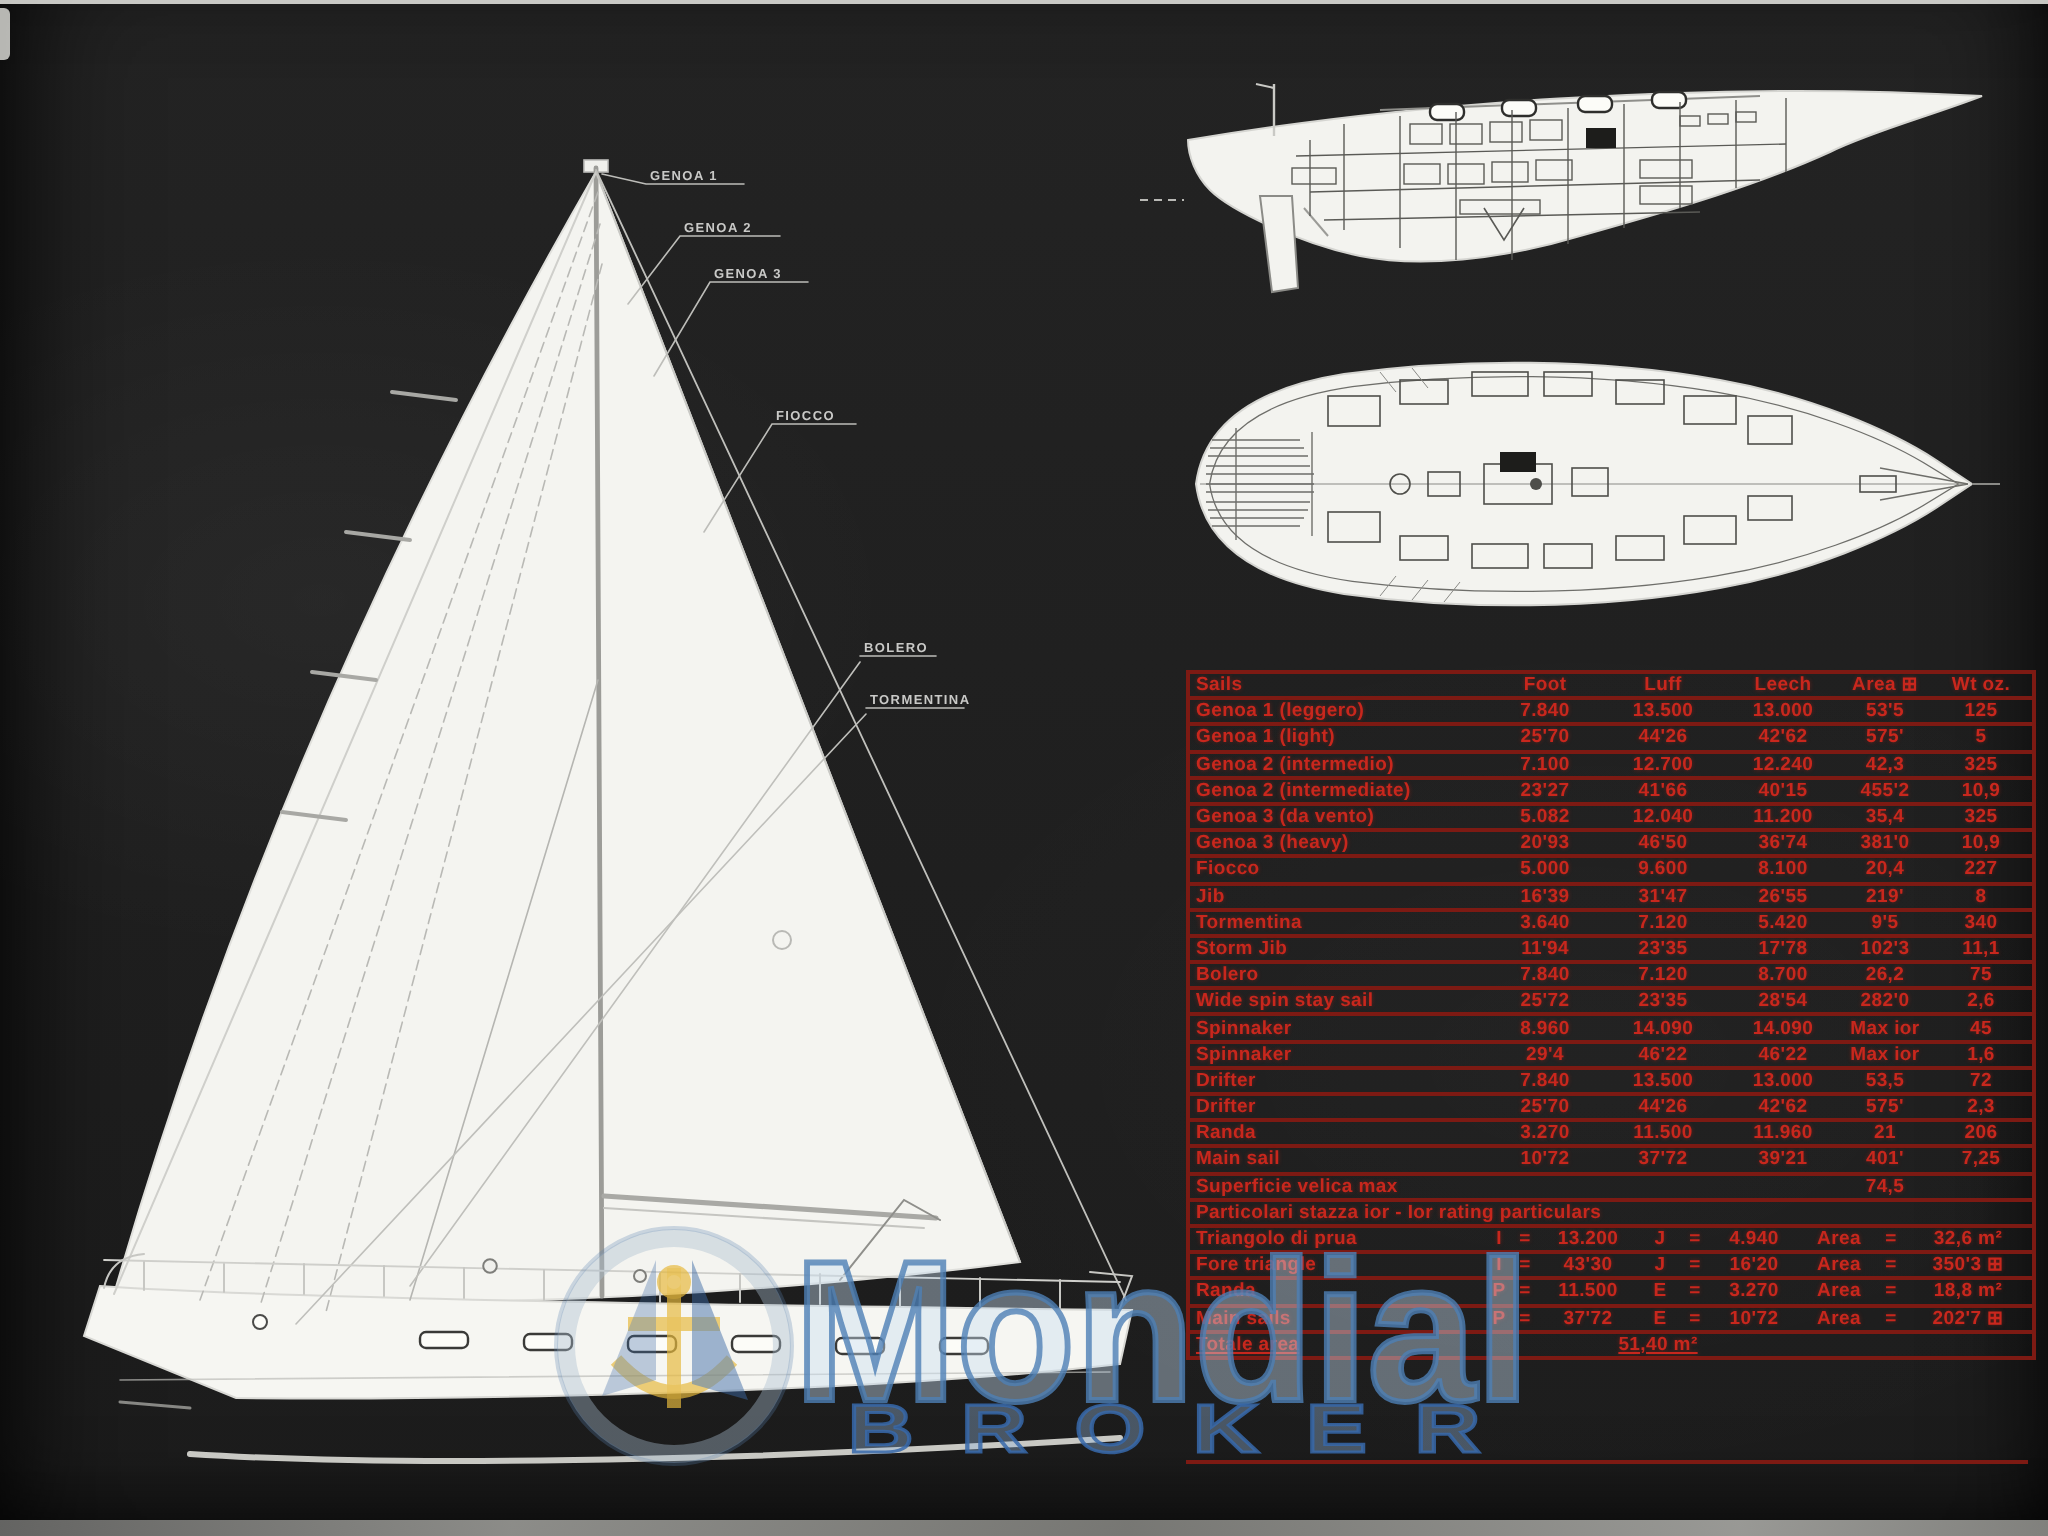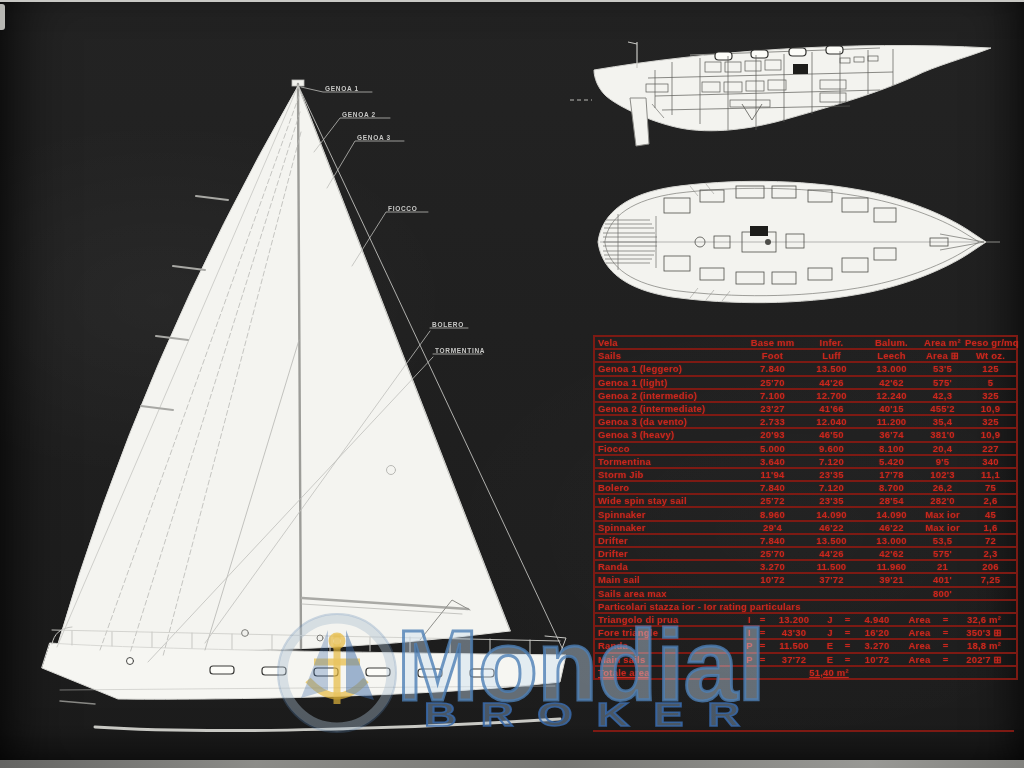--- a/index.html
+++ b/index.html
@@ -208,28 +208,20 @@
     <span class="lbl lbl-g1">GENOA 1</span>
     <span class="lbl lbl-g2">GENOA 2</span>
     <span class="lbl lbl-g3">GENOA 3</span>
     <span class="lbl lbl-fi">FIOCCO</span>
     <span class="lbl lbl-bo">BOLERO</span>
     <span class="lbl lbl-to">TORMENTINA</span>
   </div>
 
   <div id="spec-table">
       <div class="trow six">
-        <span class="cn">Vela</span>
-        <span>Base mm</span>
-        <span>Infer.</span>
-        <span>Balum.</span>
-        <span>Area m²</span>
-        <span>Peso gr/mq</span>
-      </div>
-      <div class="trow six">
         <span class="cn">Sails</span>
         <span>Foot</span>
         <span>Luff</span>
         <span>Leech</span>
         <span>Area ⊞</span>
         <span>Wt oz.</span>
       </div>
       <div class="trow six">
         <span class="cn">Genoa 1 (leggero)</span>
         <span>7.840</span>
@@ -257,21 +249,21 @@
       <div class="trow six">
         <span class="cn">Genoa 2 (intermediate)</span>
         <span>23'27</span>
         <span>41'66</span>
         <span>40'15</span>
         <span>455'2</span>
         <span>10,9</span>
       </div>
       <div class="trow six">
         <span class="cn">Genoa 3 (da vento)</span>
-        <span>2.733</span>
+        <span>5.082</span>
         <span>12.040</span>
         <span>11.200</span>
         <span>35,4</span>
         <span>325</span>
       </div>
       <div class="trow six">
         <span class="cn">Genoa 3 (heavy)</span>
         <span>20'93</span>
         <span>46'50</span>
         <span>36'74</span>
@@ -280,20 +272,28 @@
       </div>
       <div class="trow six">
         <span class="cn">Fiocco</span>
         <span>5.000</span>
         <span>9.600</span>
         <span>8.100</span>
         <span>20,4</span>
         <span>227</span>
       </div>
       <div class="trow six">
+        <span class="cn">Jib</span>
+        <span>16'39</span>
+        <span>31'47</span>
+        <span>26'55</span>
+        <span>219'</span>
+        <span>8</span>
+      </div>
+      <div class="trow six">
         <span class="cn">Tormentina</span>
         <span>3.640</span>
         <span>7.120</span>
         <span>5.420</span>
         <span>9'5</span>
         <span>340</span>
       </div>
       <div class="trow six">
         <span class="cn">Storm Jib</span>
         <span>11'94</span>
@@ -360,25 +360,25 @@
       </div>
       <div class="trow six">
         <span class="cn">Main sail</span>
         <span>10'72</span>
         <span>37'72</span>
         <span>39'21</span>
         <span>401'</span>
         <span>7,25</span>
       </div>
       <div class="trow six">
-        <span class="cn">Sails area max</span>
+        <span class="cn">Superficie velica max</span>
         <span></span>
         <span></span>
         <span></span>
-        <span>800'</span>
+        <span>74,5</span>
         <span></span>
       </div>
       <div class="trow section">
         <span class="cn">Particolari stazza ior - Ior rating particulars</span>
       </div>
       <div class="trow ior">
         <span class="cn">Triangolo di prua</span>
         <span>I</span>
         <span>=</span>
         <span>13.200</span>

